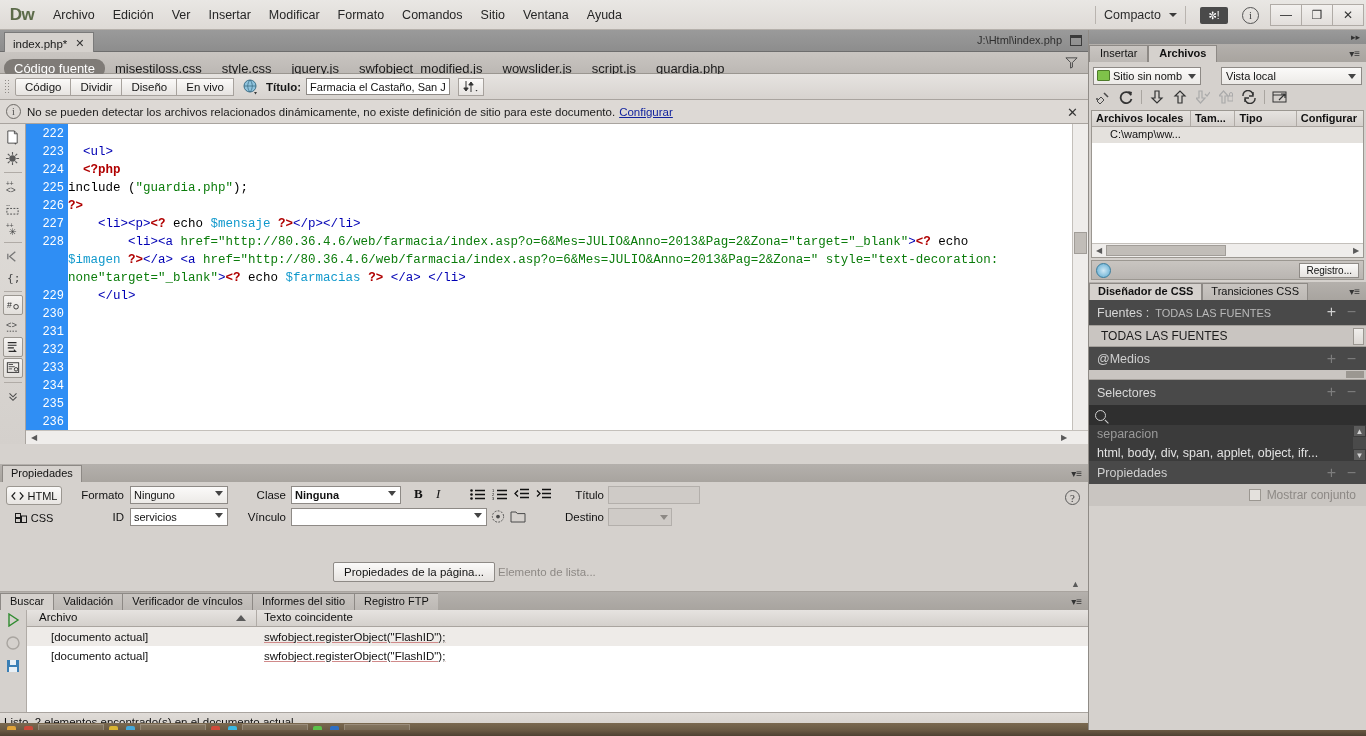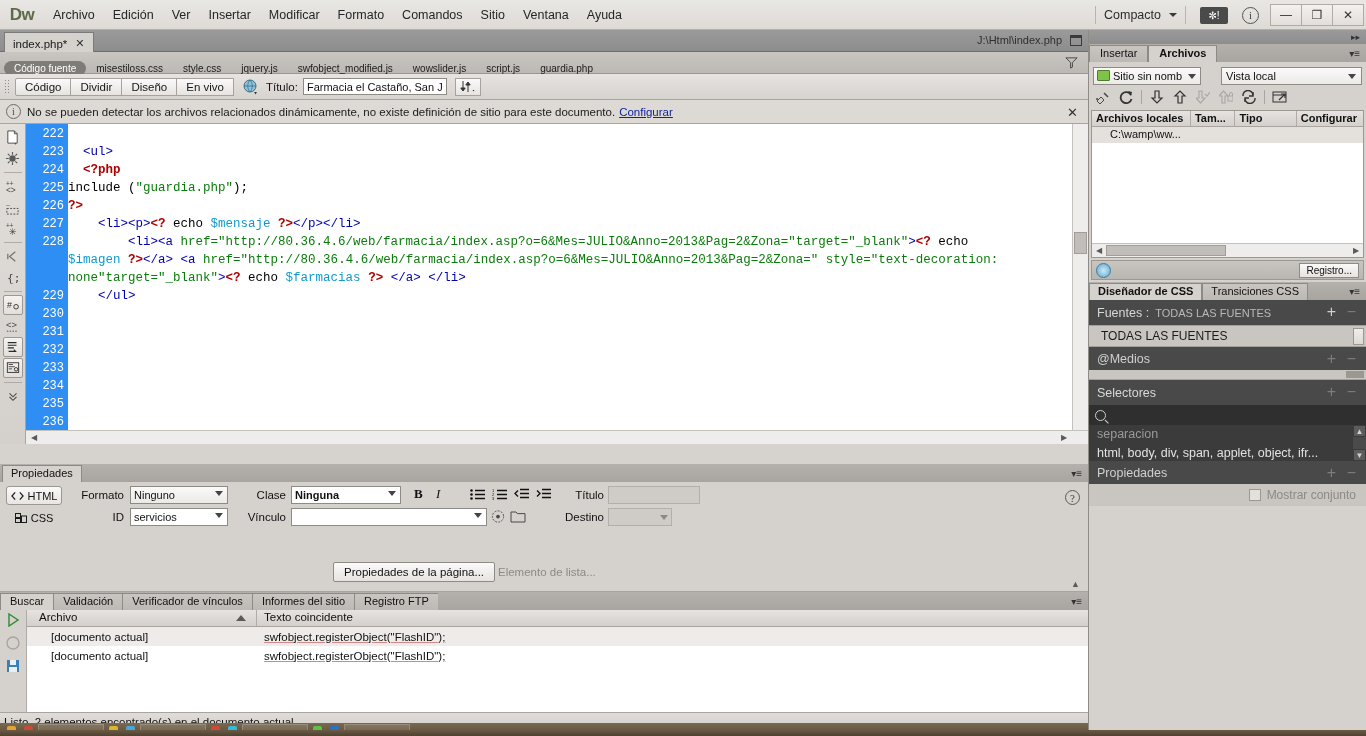--- a/index.html
+++ b/index.html
@@ -79,21 +79,21 @@
     border:1px solid #3b3b3b; border-top-width:3px;
   }
 
   
   .relbar {
     position:absolute; left:0; top:52px; width:1088px; height:22px;
     background: linear-gradient(#c9c5c1,#bcb8b4);
     border-bottom:1px solid #9a9690;
     display:flex; align-items:center; padding-left:4px;
   }
-  .relfile { font-size:10px; color:#1b1b1b; padding:0 10px; white-space:nowrap;margin-top:12px;}
+  .relfile { font-size:13px; color:#1b1b1b; padding:0 10px; white-space:nowrap;margin-top:12px;}
   .relfile.active {
     background:#7f7b77; color:#fff; border-radius:9px; padding:2px 10px;
   }
   .filter-ic {
     position:absolute; right:10px; top:4px; width:13px; height:13px;
   }
 
   
   .viewbar {
     position:absolute; left:0; top:74px; width:1088px; height:26px;
@@ -105,21 +105,21 @@
     background-image: radial-gradient(#8d8984 1px, transparent 1px);
     background-size:3px 3px;
   }
   .vbtn {
     height:18px; padding:0 9px; font-size:11.5px; color:#161616;
     border:1px solid #a7a29d; background:linear-gradient(#fbfaf9,#e6e3e0);
     display:flex;align-items:center; margin-right:-1px;
   }
   .vbtn.first { border-radius:2px 0 0 2px; }
   .globe-ic { width:16px;height:16px;margin:0 3px 0 10px;}
-  .titulo-lbl { font-size:11.5px;color:#161616;margin:0 5px 0 4px;}
+  .titulo-lbl { font-size:11.5px;color:#161616;margin:0 5px 0 4px;font-weight:bold;}
   .titulo-inp {
     width:144px;height:17px;border:1px solid #8e8a86;background:#fff;
     font-size:11px;color:#111;padding:1px 3px;font-family:"Liberation Sans",sans-serif;
   }
   .updown {
     width:26px;height:18px;border:1px solid #a7a29d;background:linear-gradient(#fbfaf9,#e6e3e0);
     margin-left:8px; display:flex;align-items:center;justify-content:center;font-size:11px;
   }
 
   

